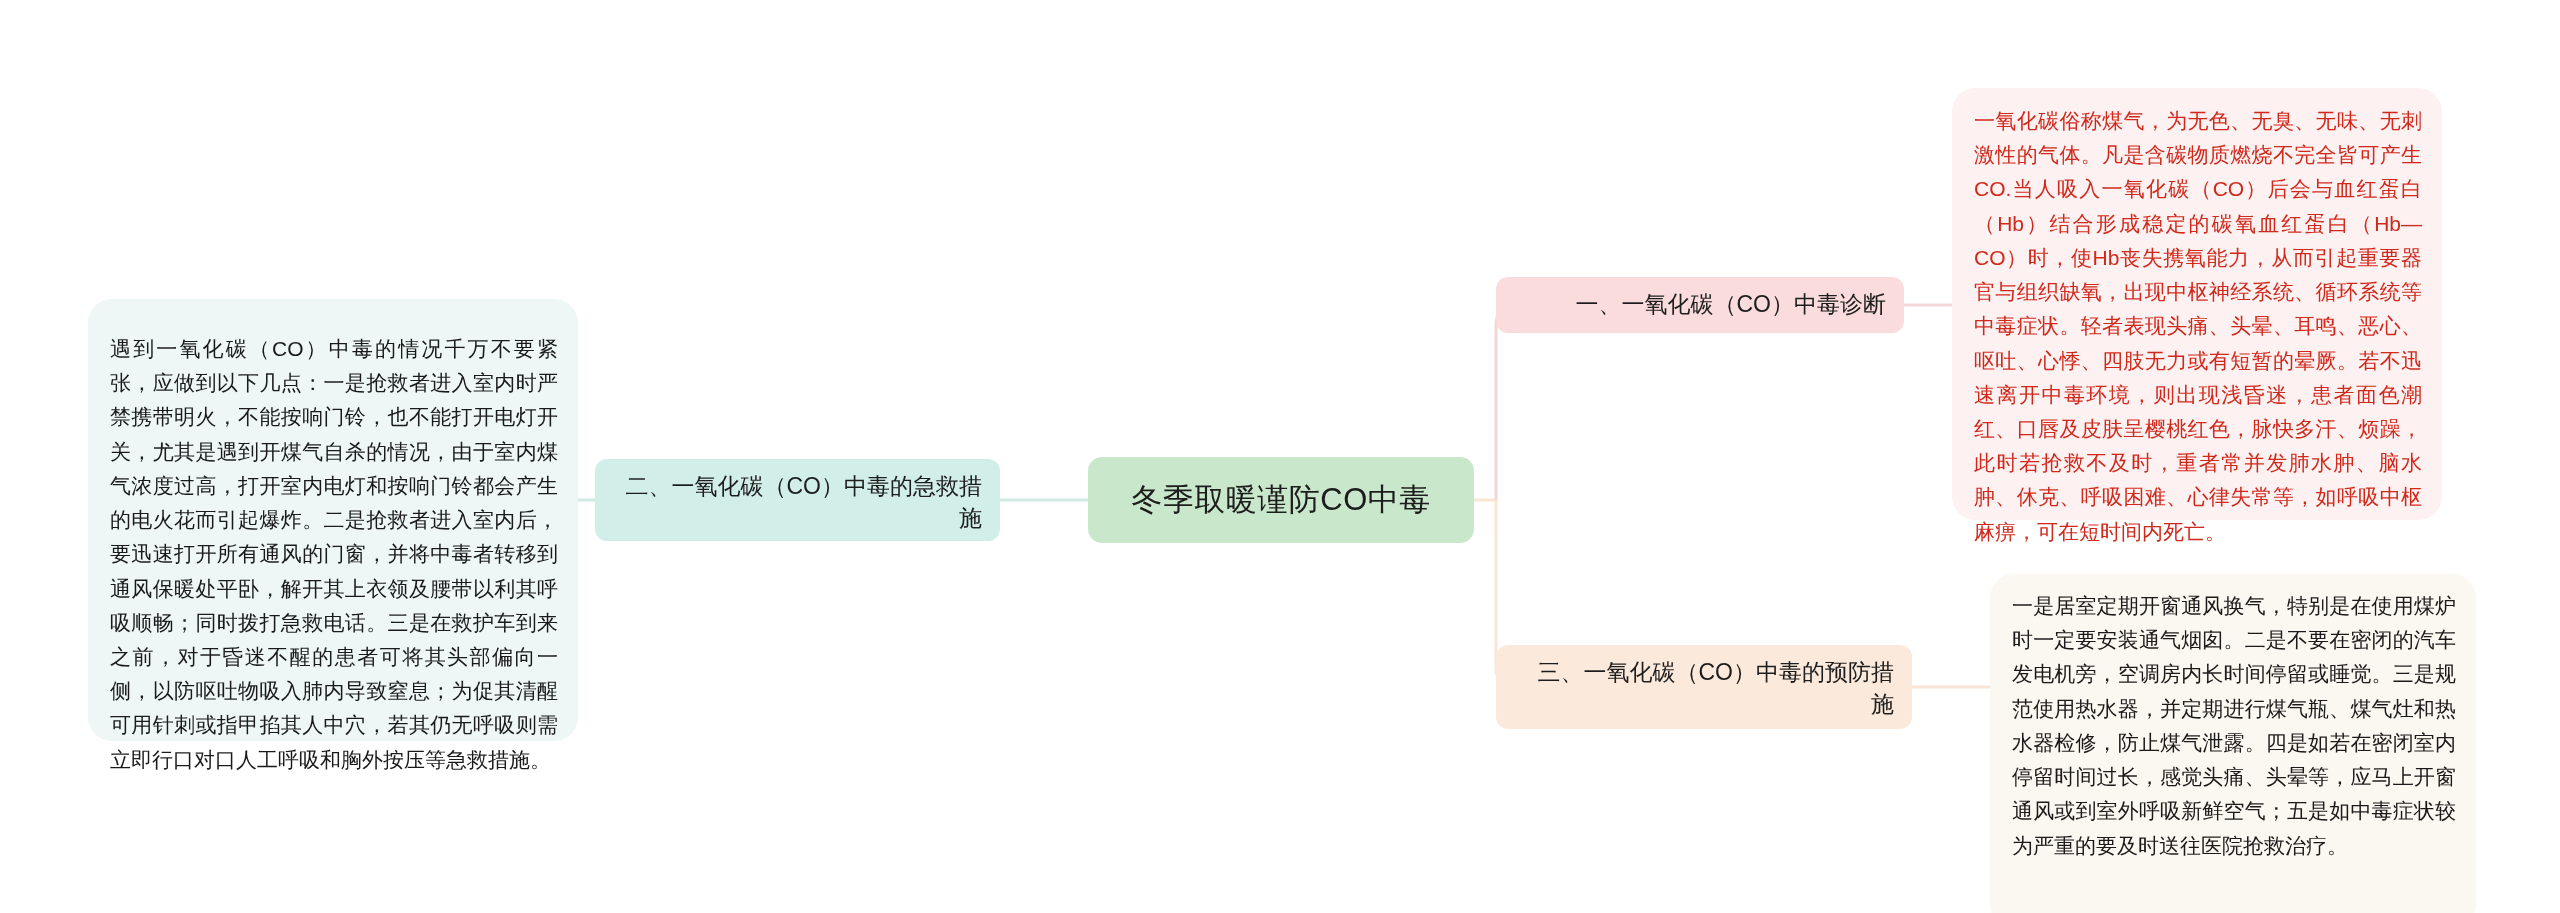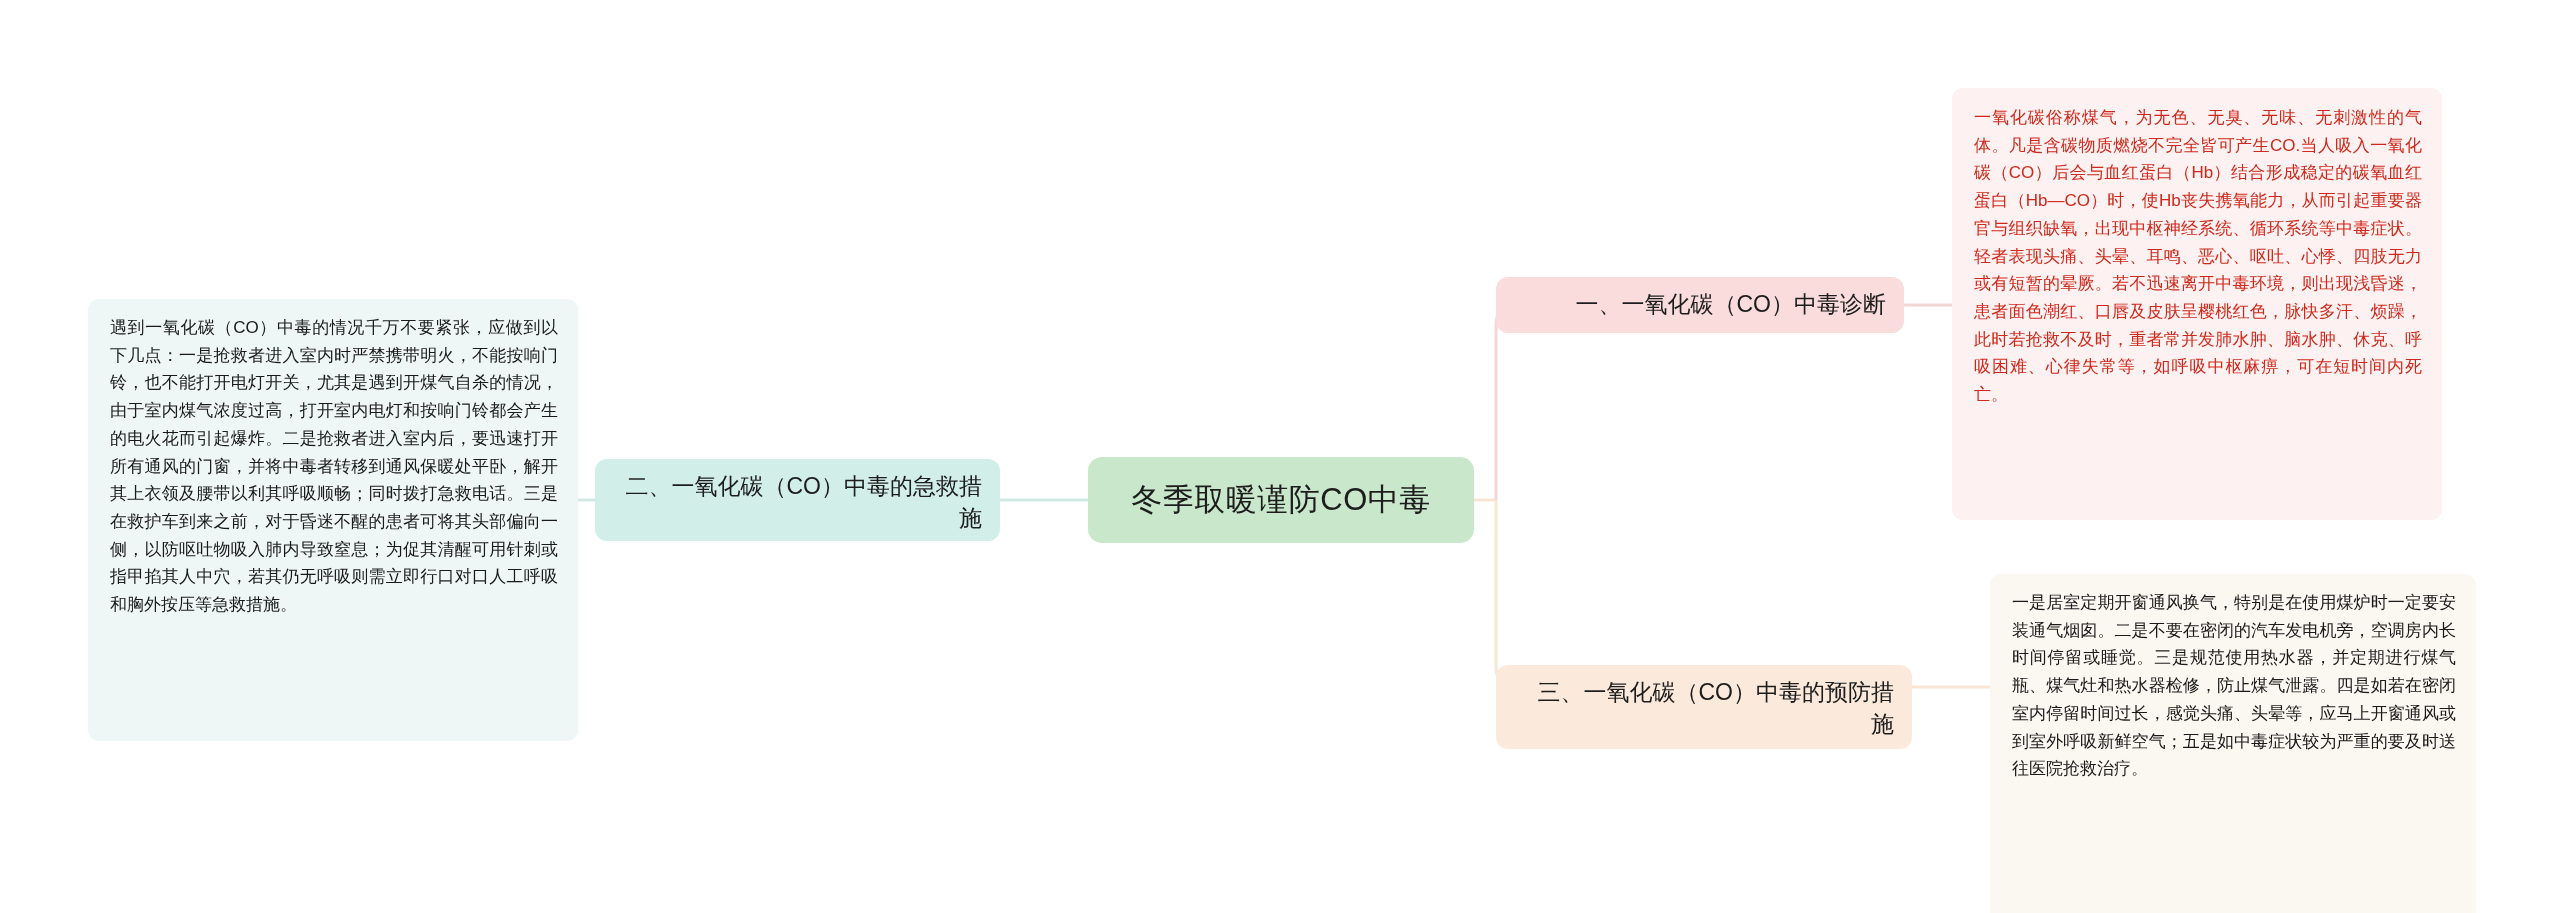--- a/index.html
+++ b/index.html
@@ -39,35 +39,35 @@
     background:#fadcdc;border-radius:12px;
     padding:12px 18px 12px 22px;
     font-size:23px;color:#1d1d1d;line-height:1.38;white-space:nowrap;
   }
 
   
   .branch-rb{
     left:1496px;top:645px;width:416px;height:84px;
     background:#fbeadb;border-radius:12px;
     padding:12px 18px 12px 22px;
-    font-size:23px;color:#1d1d1d;line-height:1.38;margin-top:20px;
+    font-size:23px;color:#1d1d1d;line-height:1.38;
   }
 
   
   .detail{
     position:absolute;box-sizing:border-box;
-    border-radius:11px;
-    font-size:17px;line-height:1.63;
+    border-radius:24px;
+    font-size:21px;line-height:1.63;
     text-align:justify;
     text-justify:inter-ideograph;
   }
   .detail-left{
     left:88px;top:299px;width:490px;height:442px;
     background:#eef7f6;color:#1a1a1a;
-    padding:15px 20px 14px 22px;
+    padding:33px 20px 14px 22px;
   }
   .detail-rt{
     left:1952px;top:88px;width:490px;height:432px;
     background:#fdf1f1;color:#d0291c;
     padding:16px 20px 14px 22px;
   }
   .detail-rb{
     left:1990px;top:574px;width:486px;height:354px;
     background:#fbf7f1;color:#1a1a1a;
     padding:15px 20px 14px 22px;

